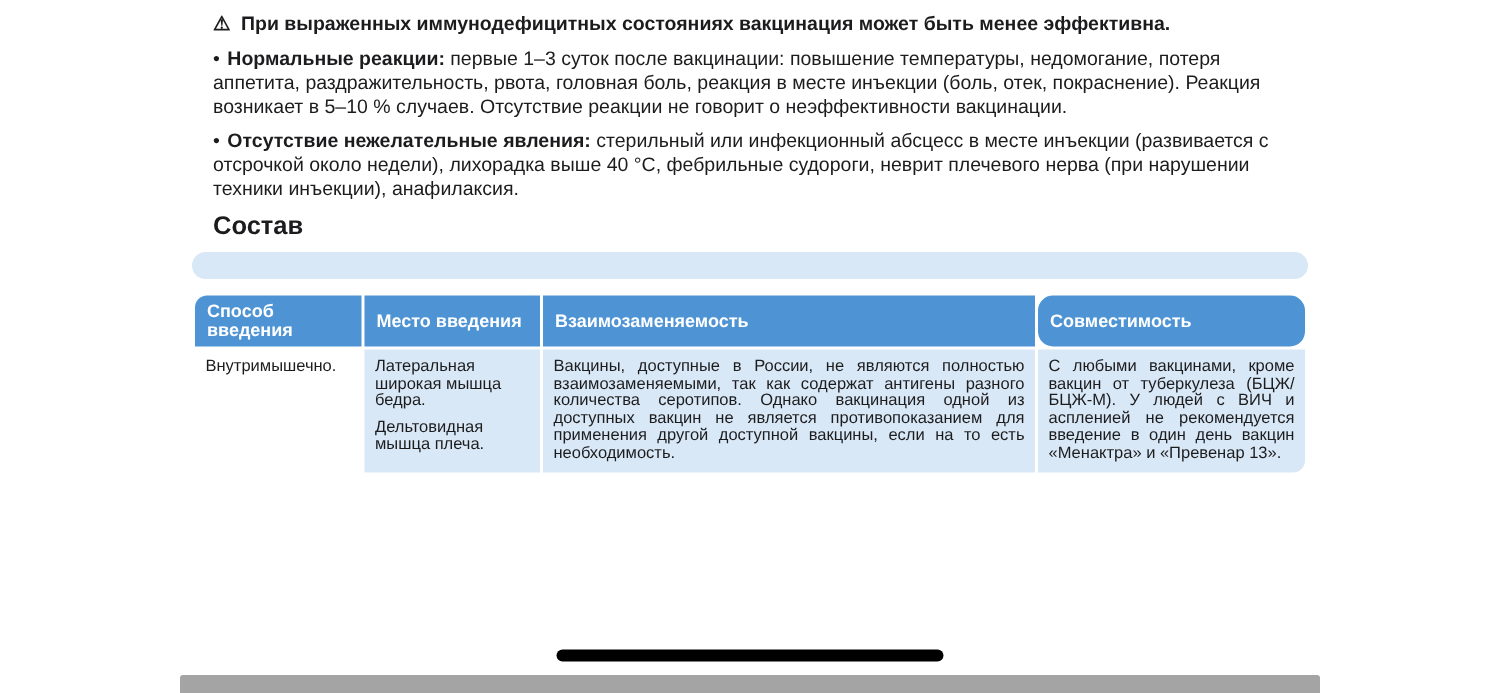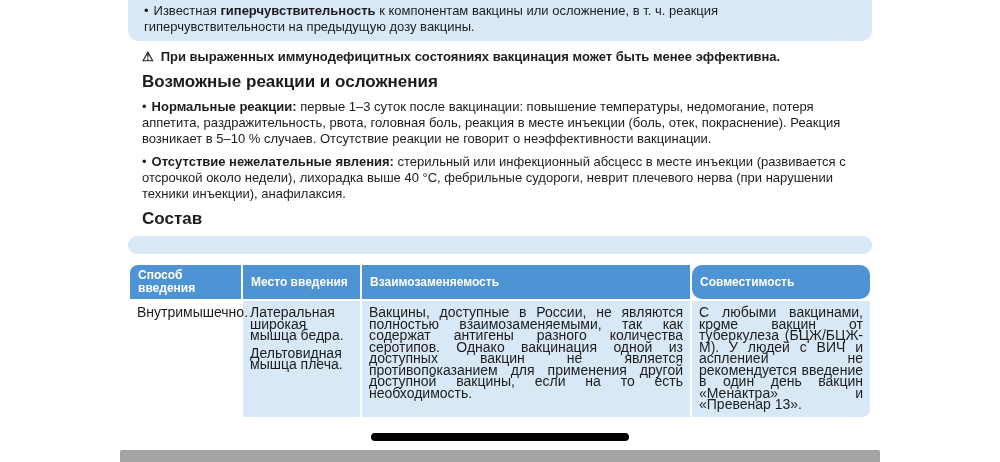--- a/index.html
+++ b/index.html
@@ -41,21 +41,21 @@
   th {
     background: #4e94d4; color: #ffffff;
     font-size: 12px; line-height: 13px; font-weight: 700;
     padding: 4px 8px; text-align: left; vertical-align: middle;
   }
   th.left { text-align: left; }
   th:first-child { border-top-left-radius: 8px; }
   th:last-child { border-top-right-radius: 8px; border-radius: 10px; }
   td {
     background: #d9e8f6;
-    font-size: 14px; line-height: 11.5px;
+    font-size: 11px; line-height: 11.5px;
     padding: 6px 7px; vertical-align: top;
   }
   td.cell-method { background: #ffffff; }
   td.cell-inter, td.cell-compat { text-align: justify; margin-top: 27px; }
   tr.body td:first-child { border-bottom-left-radius: 8px; }
   tr.body td:last-child { border-bottom-right-radius: 8px; }
   .cell-site p { margin: 0 0 6px 0; }
 
   .home-indicator {
     position: absolute; left: 371px; top: 433px;
@@ -67,32 +67,26 @@
     width: 760px; height: 12px;
     background: #a4a4a4; border-radius: 2px 2px 0 0;
   }
 </style>
 </head>
 <body>
 
 <div class="canvas">
   <div class="content">
 
-    <div class="infobox top-note">
-      <p class="note-para">
-        <span class="bullet">•</span><span>Известная </span><b class="bold">гиперчувствительность</b><span> к компонентам вакцины или осложнение, в т. ч. реакция гиперчувствительности на предыдущую дозу вакцины.</span>
-      </p>
-    </div>
 
     <div class="warning">
       <span class="warn-icon">⚠</span>
       <span>При выраженных иммунодефицитных состояниях вакцинация может быть менее эффективна.</span>
     </div>
 
-    <h2 class="section-title">Возможные реакции и осложнения</h2>
 
     <p class="bullet-para">
       <span class="bullet">•</span><b class="bold">Нормальные реакции:</b><span> первые 1–3 суток после вакцинации: повышение температуры, недомогание, потеря аппетита, раздражительность, рвота, головная боль, реакция в месте инъекции (боль, отек, покраснение). Реакция возникает в 5–10 % случаев. Отсутствие реакции не говорит о неэффективности вакцинации.</span>
     </p>
 
     <p class="bullet-para">
       <span class="bullet">•</span><b class="bold">Отсутствие нежелательные явления:</b><span> стерильный или инфекционный абсцесс в месте инъекции (развивается с отсрочкой около недели), лихорадка выше 40 °C, фебрильные судороги, неврит плечевого нерва (при нарушении техники инъекции), анафилаксия.</span>
     </p>
 
     <h2 class="section-title">Состав</h2>

